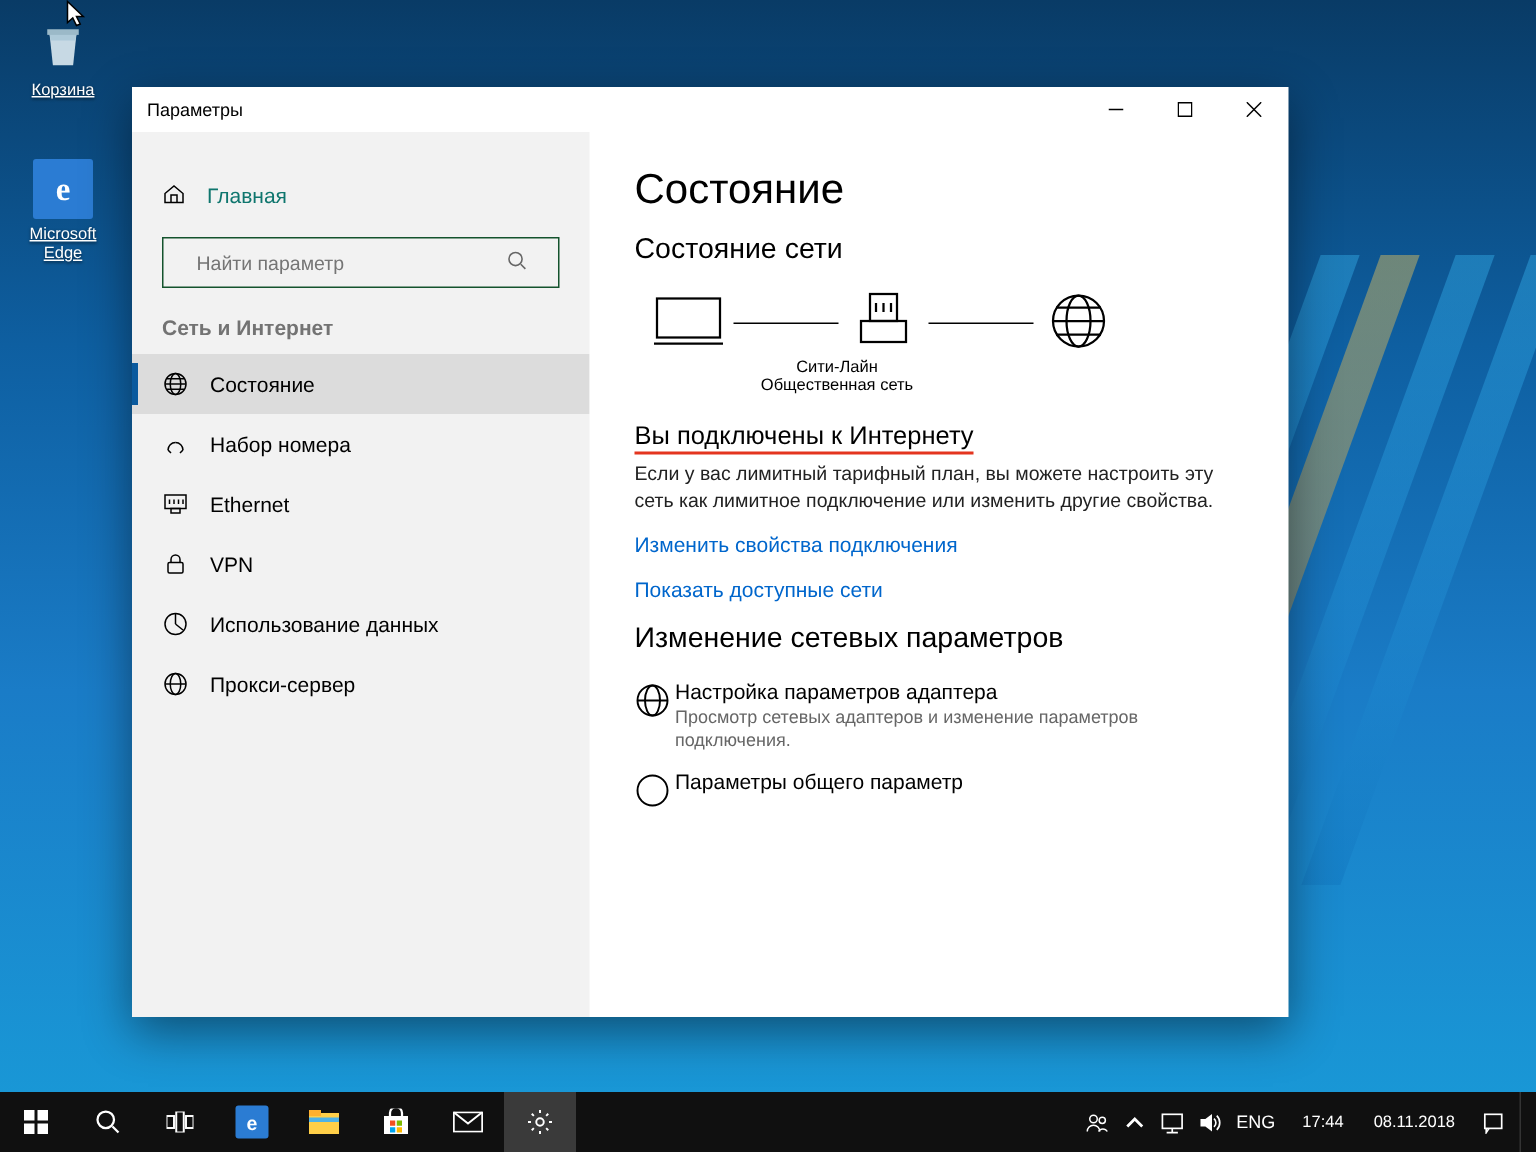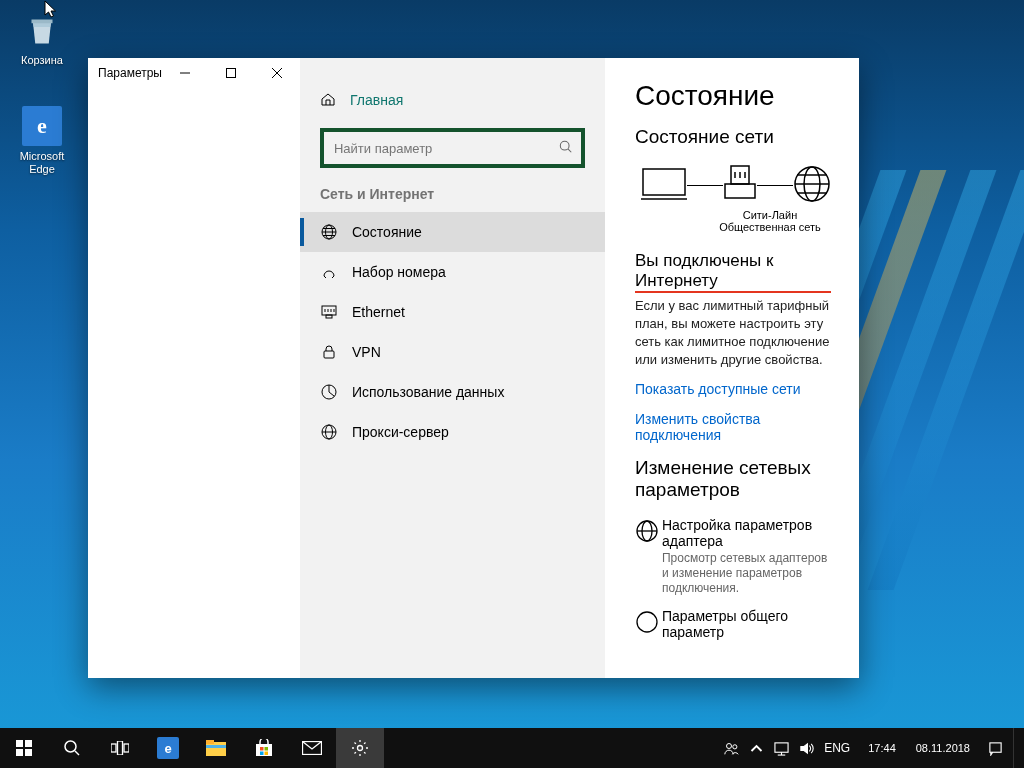--- a/index.html
+++ b/index.html
@@ -18,42 +18,42 @@
   .beam span:nth-child(2){left:40px; background:linear-gradient(180deg,#ffd056,#d97f14); opacity:.4}
   .beam span:nth-child(3){left:90px}
   .beam span:nth-child(4){left:140px}
 
   
   .desktop-icon { position:absolute; width:72px; text-align:center; color:#fff; font-size:11px; }
   .desktop-icon .glyph { width:40px; height:40px; margin:0 auto 4px; display:flex; align-items:center; justify-content:center; }
   .recycle .glyph svg { width:36px; height:36px; }
   .edge .glyph { background:#2b7cd3; border-radius:2px; }
   .edge .glyph span { color:#fff; font-weight:600; font-size:22px; font-family:Segoe UI; }
-  .desktop-icon .label { text-shadow:0 1px 2px rgba(0,0,0,.6); line-height:13px;}
+  .desktop-icon .label { text-shadow:0 1px 2px rgba(0,0,0,.6); line-height:13px;text-decoration:underline;}
 
   
   .cursor { position:absolute; top:0; left:44px; width:16px; height:20px; z-index:50; }
 
   
   .window {
     position:absolute; left:88px; top:58px; width:771px; height:620px;
     background:#fff; box-shadow:0 10px 30px rgba(0,0,0,.45);
-    display:flex; flex-direction:row;
+    display:flex; flex-direction:column;
   }
   .titlebar { height:30px; display:flex; align-items:center; padding-left:10px; font-size:12px; color:#000; }
   .titlebar .title { flex:0 0 auto; }
   .titlebar .spacer { flex:1; }
   .caption-btn { width:46px; height:30px; display:flex; align-items:center; justify-content:center; }
   .caption-btn svg { width:10px; height:10px; stroke:#000; }
   .window-body { flex:1; display:flex; overflow:hidden; }
 
   
   .sidebar { width:305px; background:#f2f2f2; padding:24px 0 0 0; box-sizing:border-box; overflow:hidden;}
   .home-row { display:flex; align-items:center; height:36px; padding:0 20px; color:#0f766e; font-size:14px; gap:14px;}
-  .search-box { margin:10px 20px 18px; height:32px; border:4px solid #14532d; display:flex; align-items:center; padding:0 8px; background:#fff0; }
+  .search-box { margin:10px 20px 18px; height:32px; border:1px solid #14532d; display:flex; align-items:center; padding:0 20px; background:#fff0; }
   .search-box input { flex:1; border:none; outline:none; background:transparent; font-size:13px; color:#666; }
   .search-box .sicon svg { width:14px; height:14px; }
   .section-title { padding:0 20px 10px; font-size:14px; font-weight:600; color:#737373; }
   .nav-item { display:flex; align-items:center; height:40px; padding:0 20px; gap:14px; font-size:14px; color:#000; }
   .nav-item.selected { background:#dcdcdc; position:relative; }
   .nav-item.selected::before { content:""; position:absolute; left:0; top:6px; bottom:6px; width:4px; background:#0a5a9e; }
   .nav-item .icn { width:18px; display:flex; justify-content:center; }
 
   
   .content { flex:1; padding:22px 28px 0 30px; overflow:hidden; color:#000; }
@@ -270,22 +270,22 @@
           </div>
         </div>
         <div class="diag-labels">
           <div>Сити-Лайн</div>
           <div>Общественная сеть</div>
         </div>
 
         <h3><span class="annot">Вы подключены к Интернету</span></h3>
         <p>Если у вас лимитный тарифный план, вы можете настроить эту сеть как лимитное подключение или изменить другие свойства.</p>
 
+        <span class="link">Изменить свойства подключения</span>
         <span class="link">Показать доступные сети</span>
-        <span class="link">Изменить свойства подключения</span>
 
         <h2 class="section-sep">Изменение сетевых параметров</h2>
 
         <div class="adapter-row">
           <div class="aicn">
             <svg width="24" height="24" viewBox="0 0 24 24" fill="none" stroke="#000" stroke-width="1.3">
                 <circle cx="12" cy="12" r="10"></circle>
                 <ellipse cx="12" cy="12" rx="5" ry="10"></ellipse>
                 <line x1="2" y1="12" x2="22" y2="12"></line>
               </svg>

